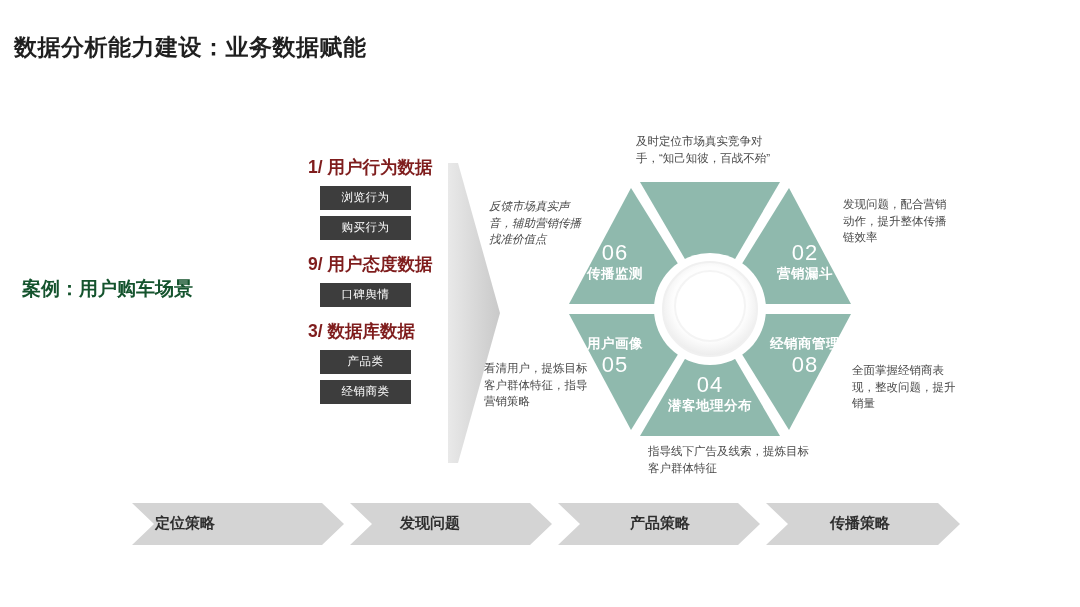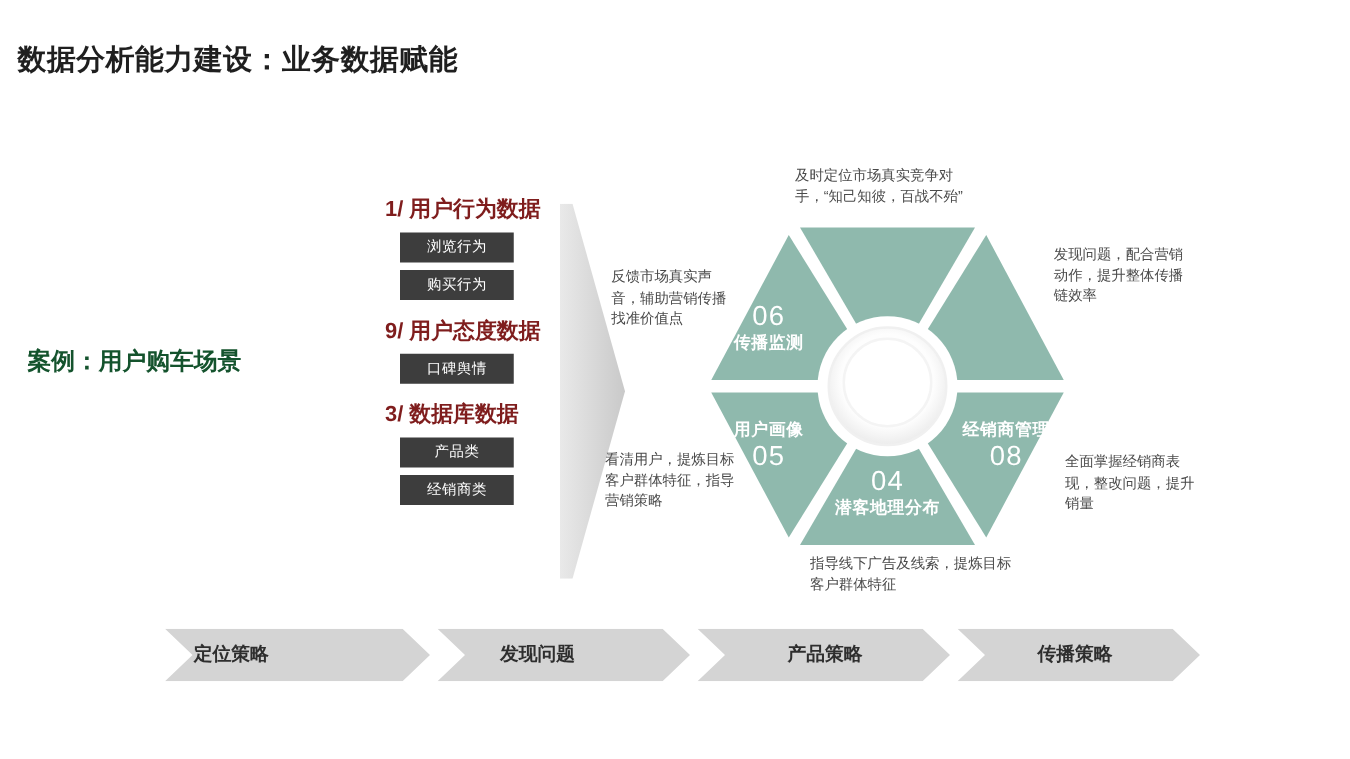--- a/index.html
+++ b/index.html
@@ -117,21 +117,21 @@
     position: absolute;
     font-size: 11.5px;
     line-height: 1.45;
     color: #4a4a4a;
   }
   .note-01 { left: 636px; top: 133px; width: 148px; }
   .note-02 { left: 843px; top: 196px; width: 110px; }
   .note-03 { left: 852px; top: 362px; width: 106px; }
   .note-04 { left: 648px; top: 443px; width: 166px; }
   .note-05 { left: 484px; top: 360px; width: 104px; }
-  .note-06 { left: 489px; top: 214px; width: 100px; }
+  .note-06 { left: 489px; top: 198px; width: 100px; font-style: italic; }
 
   
   .chev-strip {
     position: absolute;
     left: 132px;
     top: 503px;
     width: 828px;
     height: 42px;
   }
   .chev-label {
@@ -210,20 +210,24 @@
     <polygon points="138,136 66,252 4,136" fill="#8fb9ad"></polygon>
 
     <polygon points="66,10 138,126 4,126" fill="#8fb9ad"></polygon>
 
     <circle cx="145" cy="131" r="56" fill="#ffffff"></circle>
     <circle cx="145" cy="131" r="47" fill="url(#hubGrad)" stroke="#f0f0f0" stroke-width="2"></circle>
     <circle cx="145" cy="128" r="35" fill="#ffffff" stroke="#f4f4f4" stroke-width="2"></circle>
   </svg>
 
 
+  <div class="seg-text seg02">
+    <div class="seg-num">02</div>
+    <div class="seg-name">营销漏斗</div>
+  </div>
 
   <div class="seg-text seg03">
     <div class="seg-name">经销商管理</div>
     <div class="seg-num">08</div>
   </div>
 
   <div class="seg-text seg04">
     <div class="seg-num">04</div>
     <div class="seg-name">潜客地理分布</div>
   </div>

